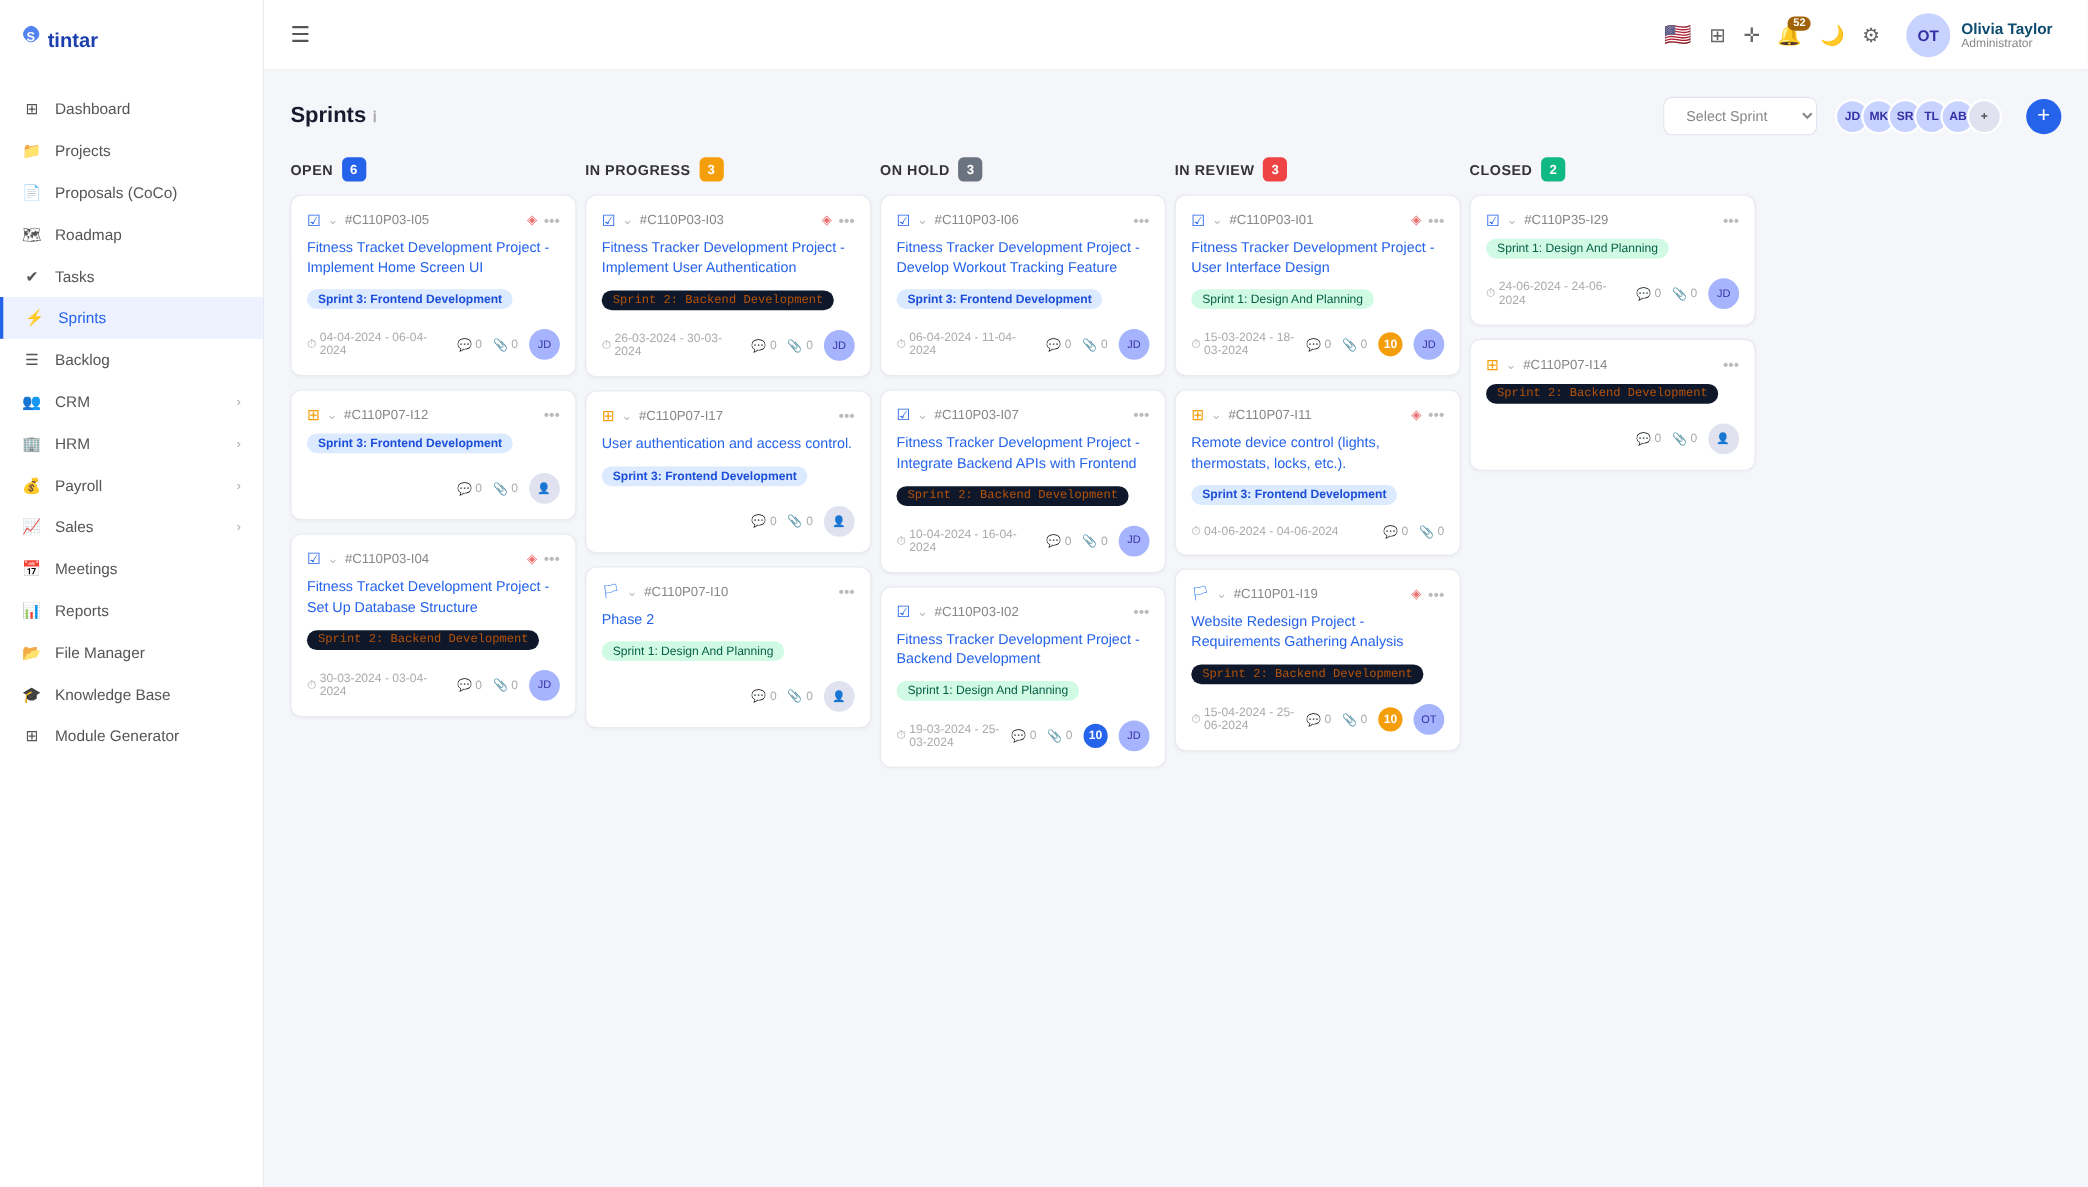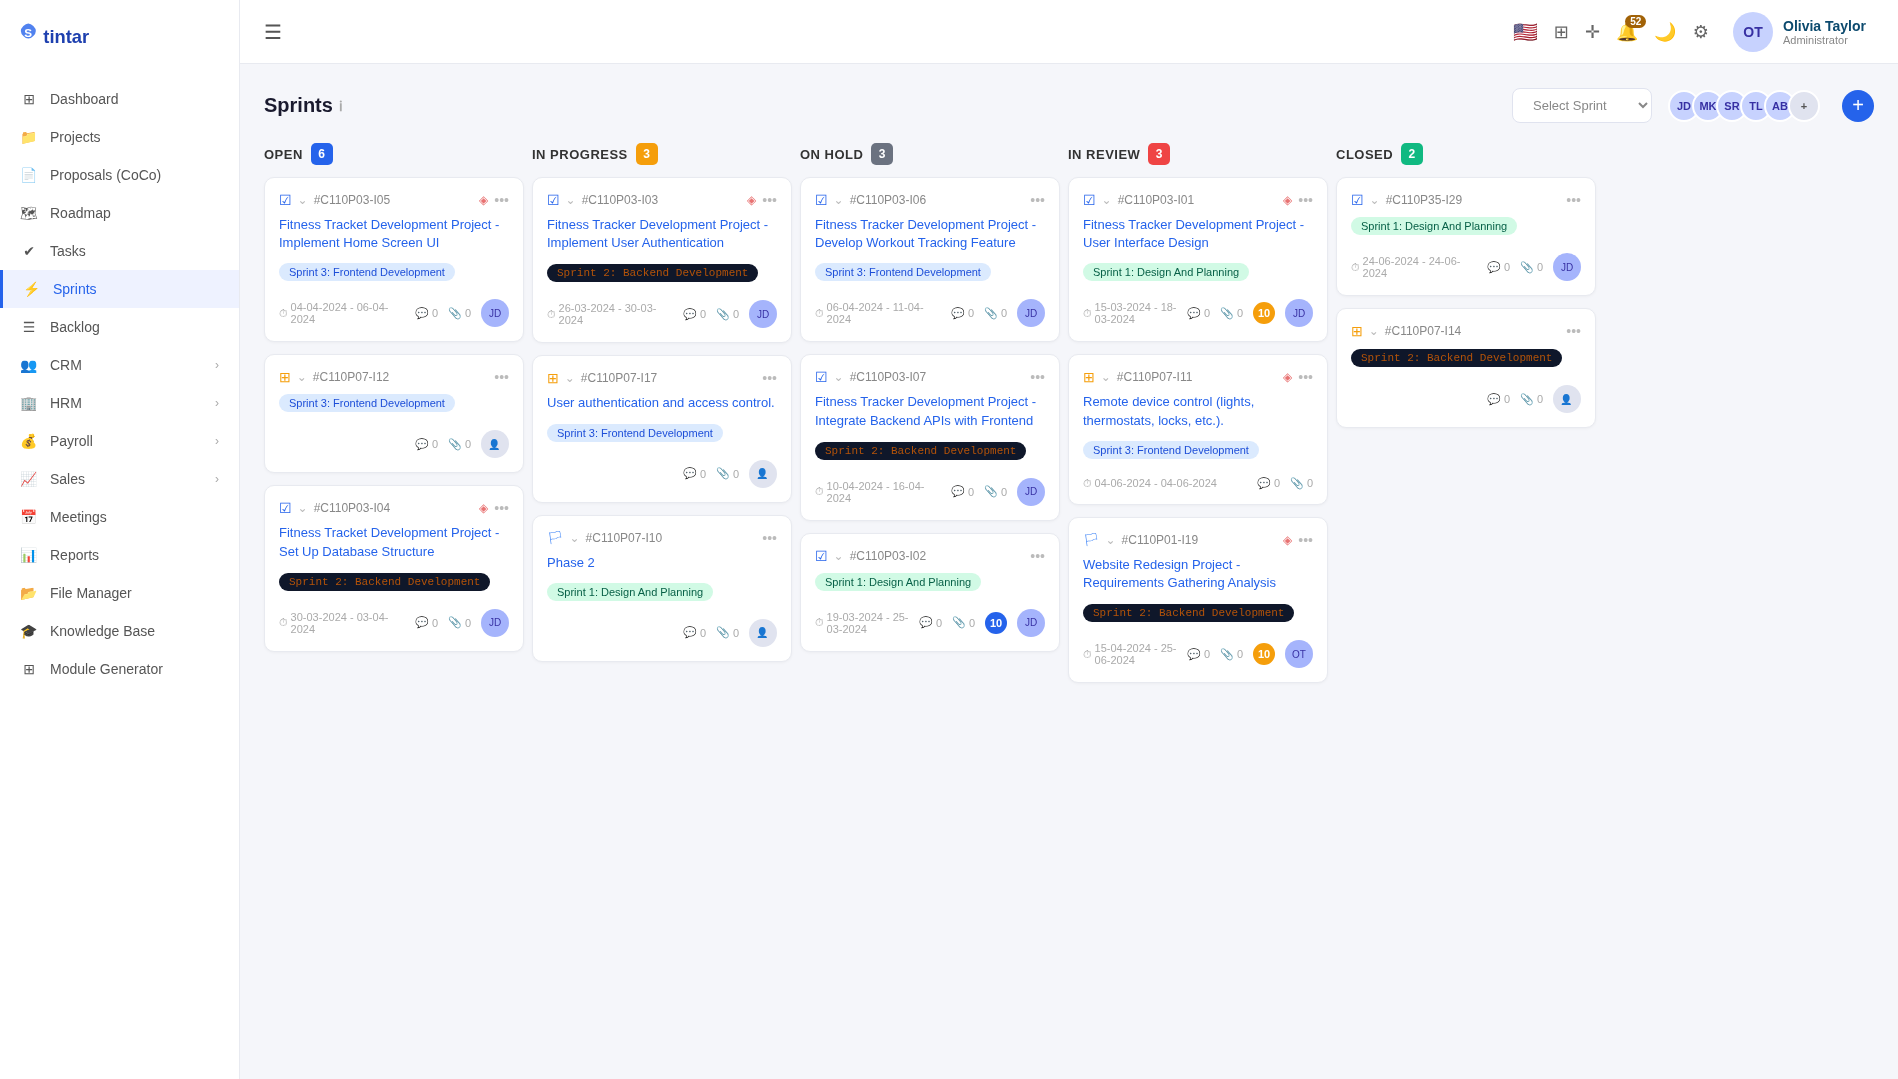--- a/index.html
+++ b/index.html
@@ -179,21 +179,21 @@
     .card-title { font-size: 13px; color: #2563eb; font-weight: 500; line-height: 1.4; margin-bottom: 10px; cursor: pointer; }
     .sprint-tag {
       display: inline-flex;
       align-items: center;
       padding: 3px 10px;
       border-radius: 12px;
       font-size: 11px;
       font-weight: 500;
       margin-bottom: 10px;
     }
-    .tag-frontend { background: #dbeafe; color: #1d4ed8; }
+    .tag-frontend { background: #dbeafe; color: #1d4ed8; font-weight: bold; }
     .tag-backend { background: #0f172a; color: #b45309; font-family: Liberation Mono, monospace; }
     .tag-planning { background: #d1fae5; color: #065f46; }
     .card-footer {
       display: flex;
       align-items: center;
       gap: 10px;
       font-size: 11px;
       color: #aaa;
       margin-top: 8px;
     }
@@ -539,20 +539,21 @@
         </div>
 
         <div class="card">
           <div class="card-toprow">
             <span class="icon-check">☑</span>
             <span style="color:#bbb;font-size:12px;">⌄</span>
             <span class="card-id">#C110P03-I02</span>
             <span class="card-spacer"></span>
             <span class="card-icon">•••</span>
           </div>
+          <div class="card-title">Fitness Tracker Development Project - Backend Development</div>
           <span class="sprint-tag tag-planning">Sprint 1: Design And Planning</span>
           <div class="card-footer">
             <div class="cf-date">
               <span>⏱</span>
               <span>19-03-2024 - 25-03-2024</span>
             </div>
             <span class="cf-stat">💬 <span>0</span></span>
             <span class="cf-stat">📎 <span>0</span></span>
             <span class="num-badge num-badge-blue">10</span>
             <div class="card-avatar av-3">JD</div>

